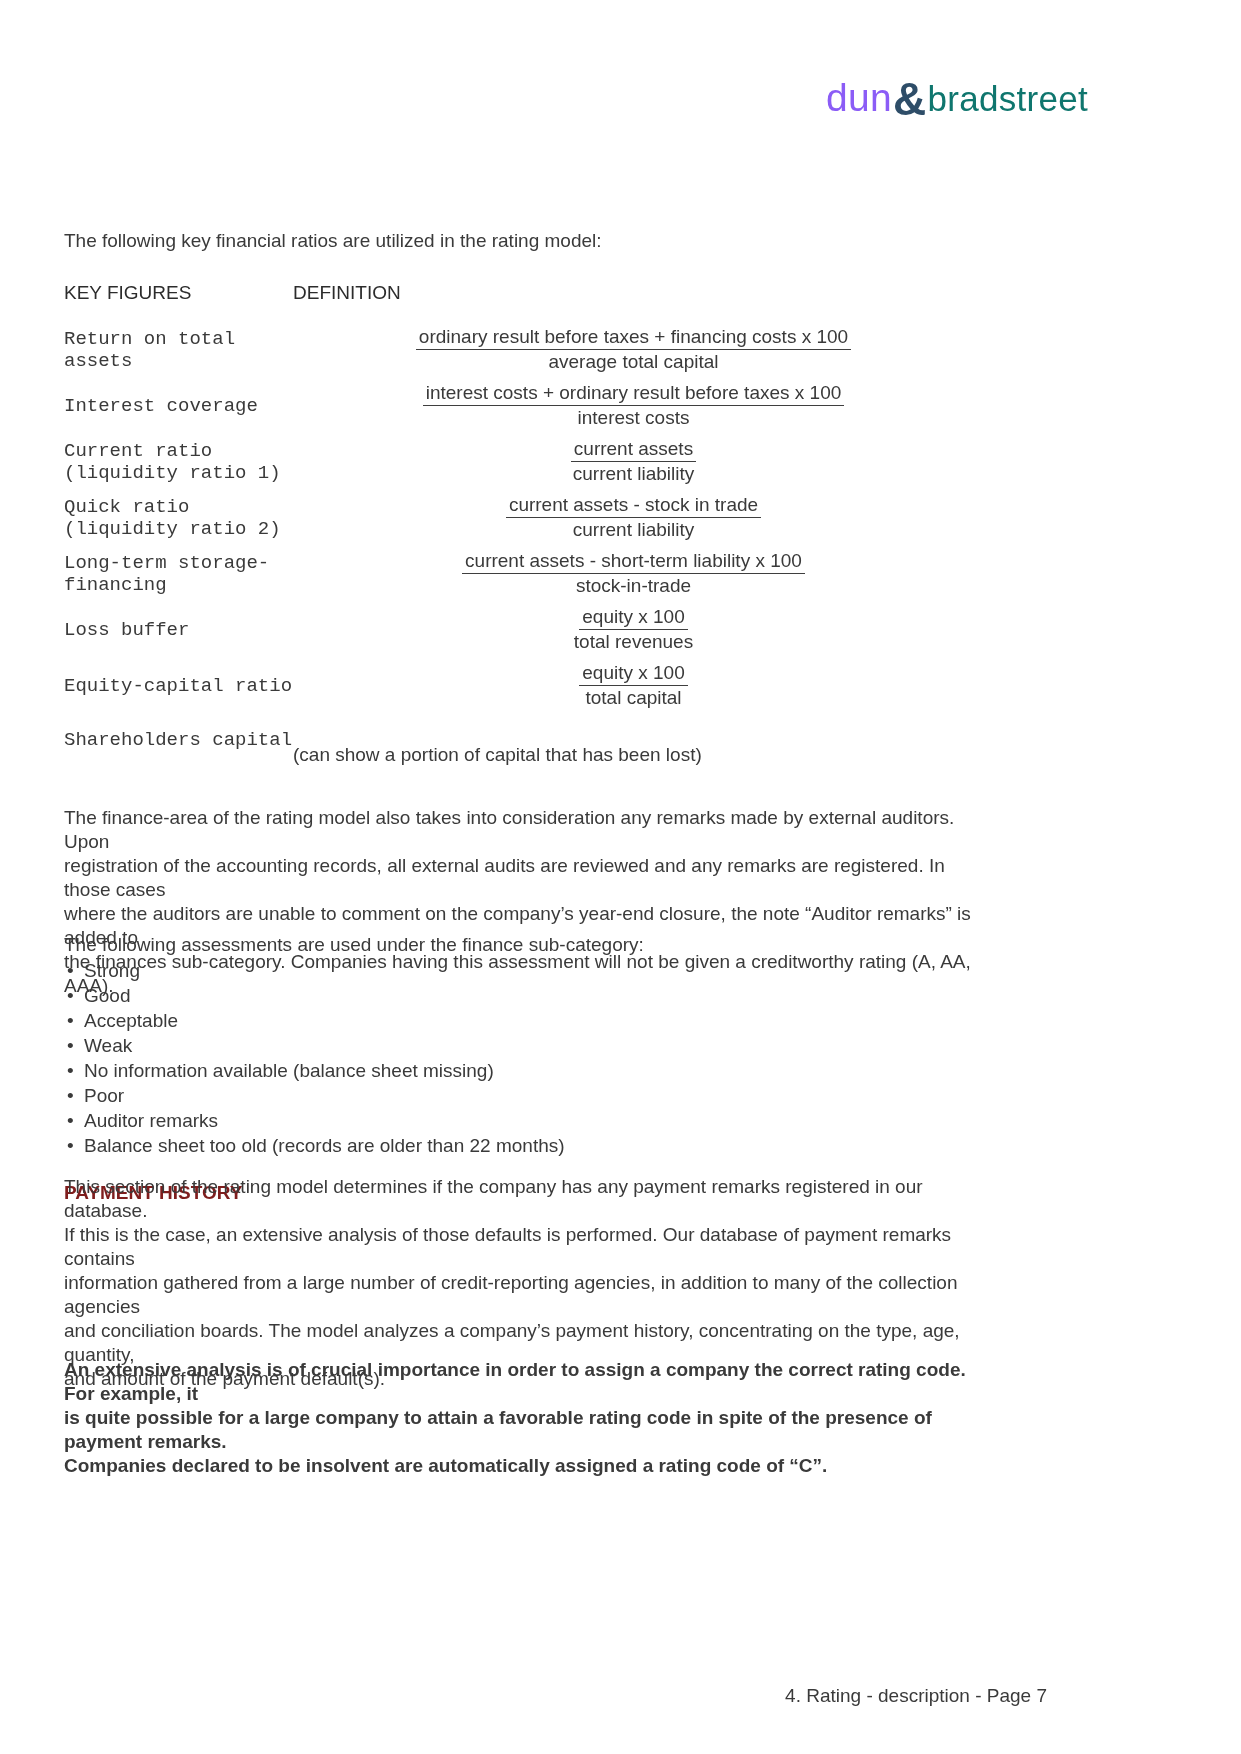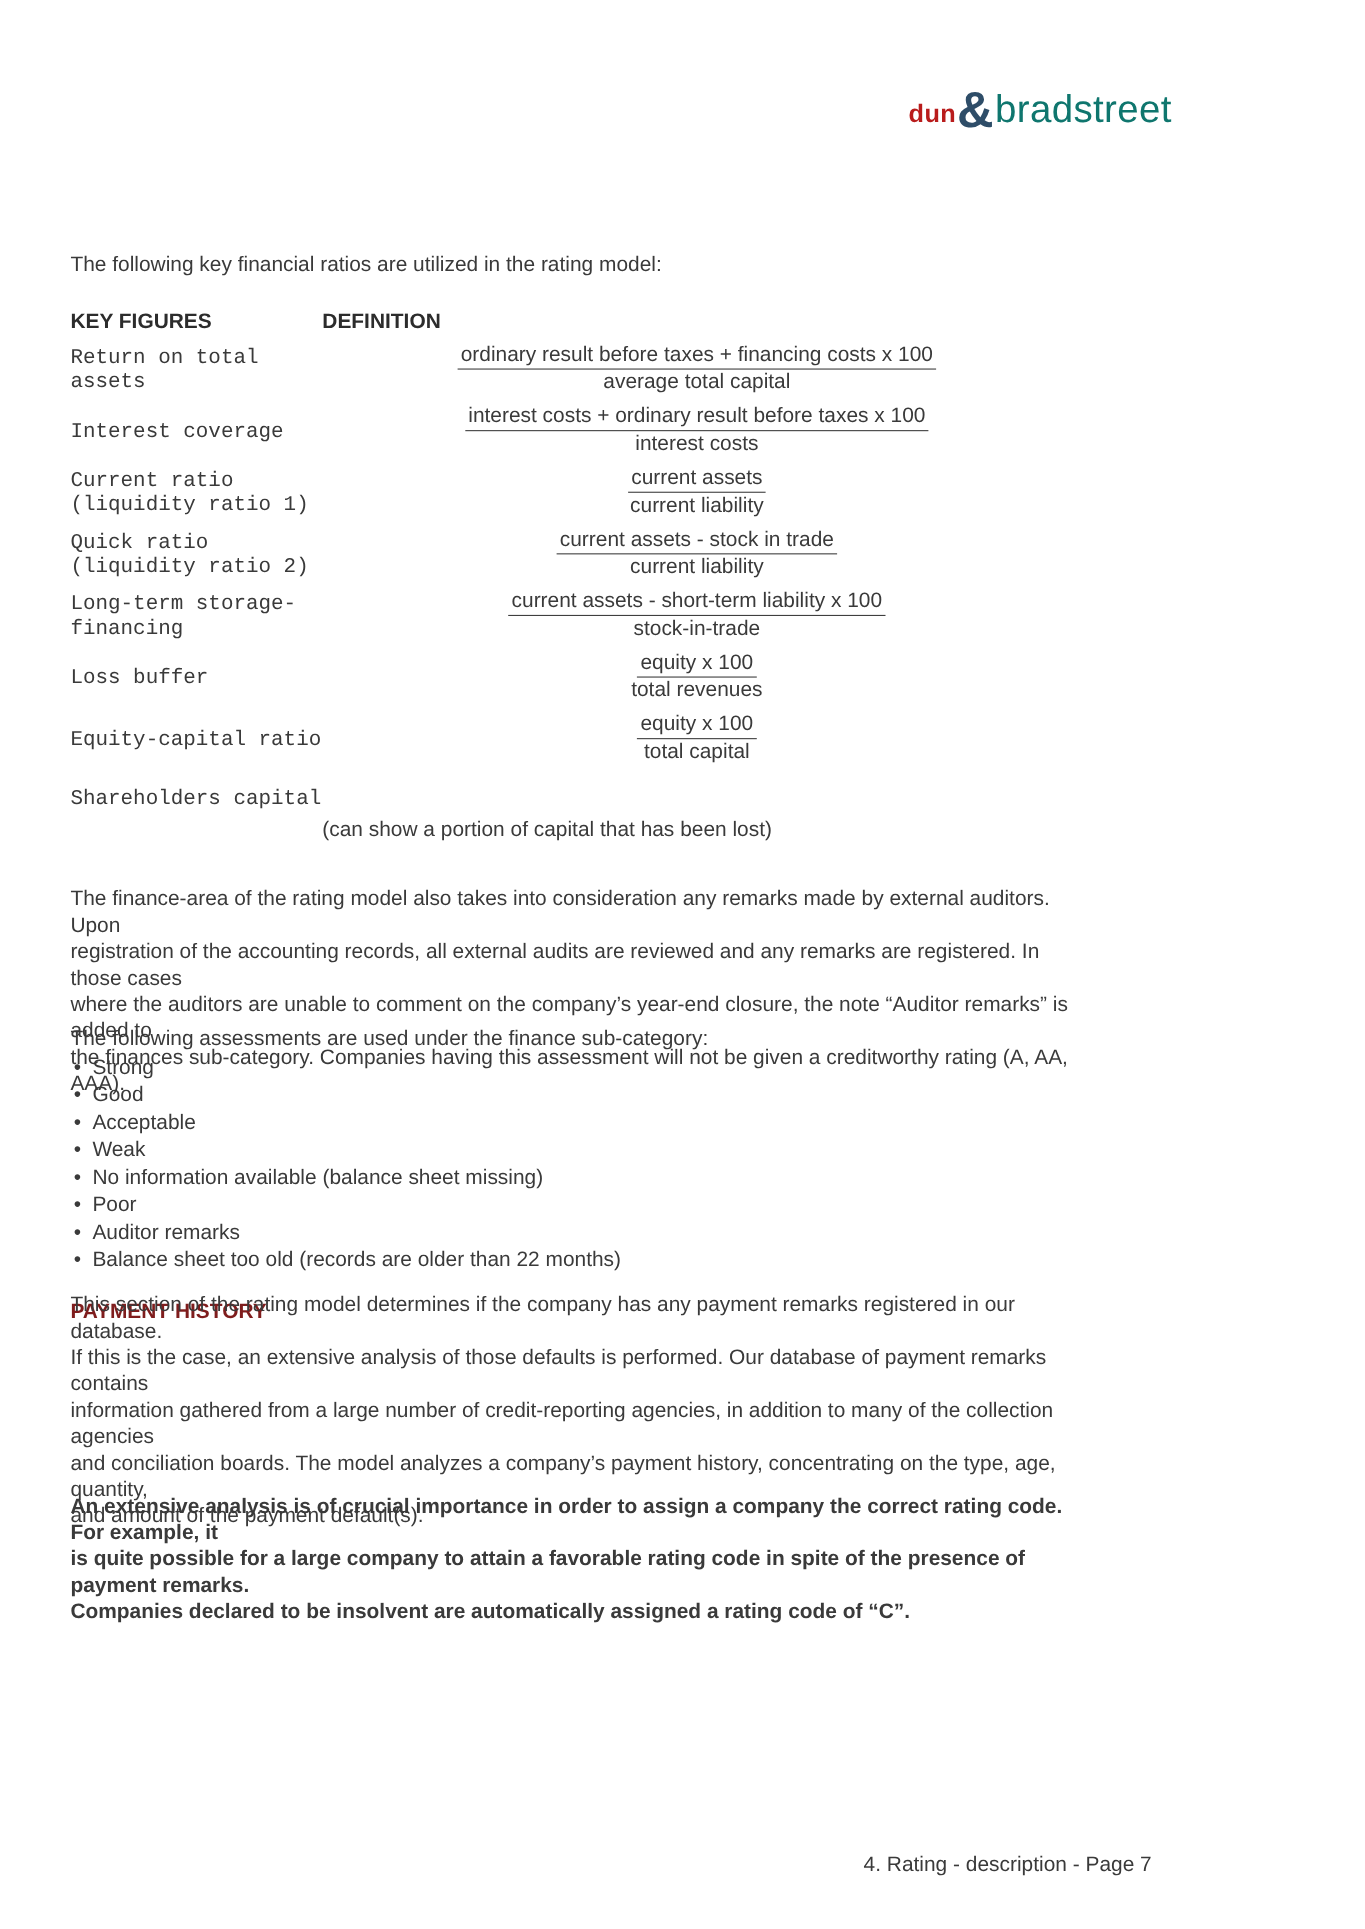--- a/index.html
+++ b/index.html
@@ -8,29 +8,29 @@
     position:relative;
     width:1241px; height:1754px;
     background:#ffffff;
     font-family:"Liberation Sans","DejaVu Sans",sans-serif;
     font-size:19px;
     color:#3a3a3a;
     overflow:hidden;
   }
   
   .logo { position:absolute; top:68px; left:826px; display:flex; align-items:baseline; letter-spacing:.3px; }
-  .logo .dun  { color:#b91c1c; font-size:23px; font-weight:700; }
+  .logo .dun  { color:#8b5cf6; font-size:39px; font-weight:400; }
   .logo .amp  { color:#2e4d68; font-size:46px; font-weight:600; margin:0 1px; position:relative; top:4px; }
   .logo .brad { color:#0f766e; font-size:35px; font-weight:400; }
 
   .intro { position:absolute; top:229px; left:64px; line-height:23px; }
 
   
   .ratio-table { position:absolute; top:281px; left:64px; width:910px; }
-  .t-head { display:grid; grid-template-columns:229px auto; font-weight:bold; color:#2c2c2c; line-height:23px; margin-bottom:8px; }
+  .t-head { display:grid; grid-template-columns:229px auto; font-weight:normal; color:#2c2c2c; line-height:23px; margin-bottom:22px; }
   .t-row  { display:grid; grid-template-columns:229px auto; align-items:center; min-height:44px; margin-bottom:9px; }
   .t-label { line-height:22px;font-family:Liberation Mono, monospace; }
   .frac { display:inline-block; text-align:center; line-height:22px; }
   .frac .num { display:inline-block; border-bottom:1.5px solid #3f3f3f; padding:0 3px 1px 3px; }
   .frac .den { padding-top:1px; }
   .note { position:absolute; top:743px; left:293px; line-height:23px; }
 
   
   .para { position:absolute; left:64px; width:920px; line-height:24px; white-space:pre-line; }
   #auditor-para { top:806px; }

